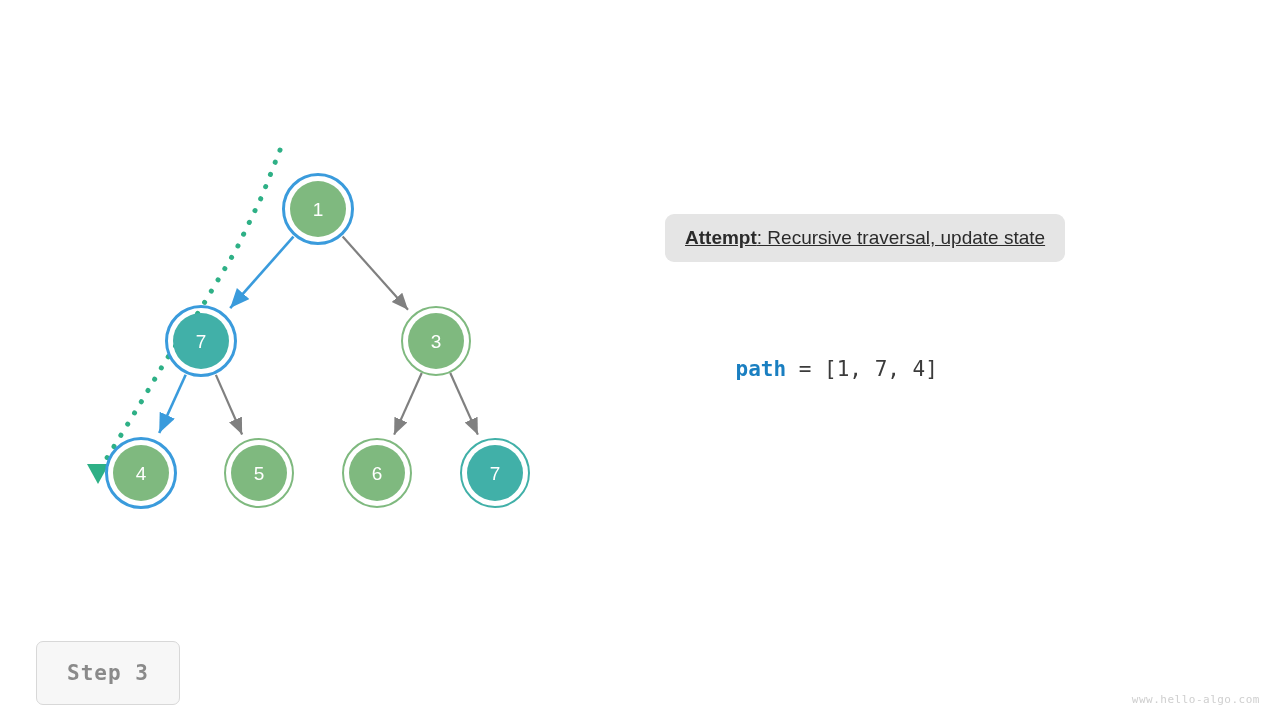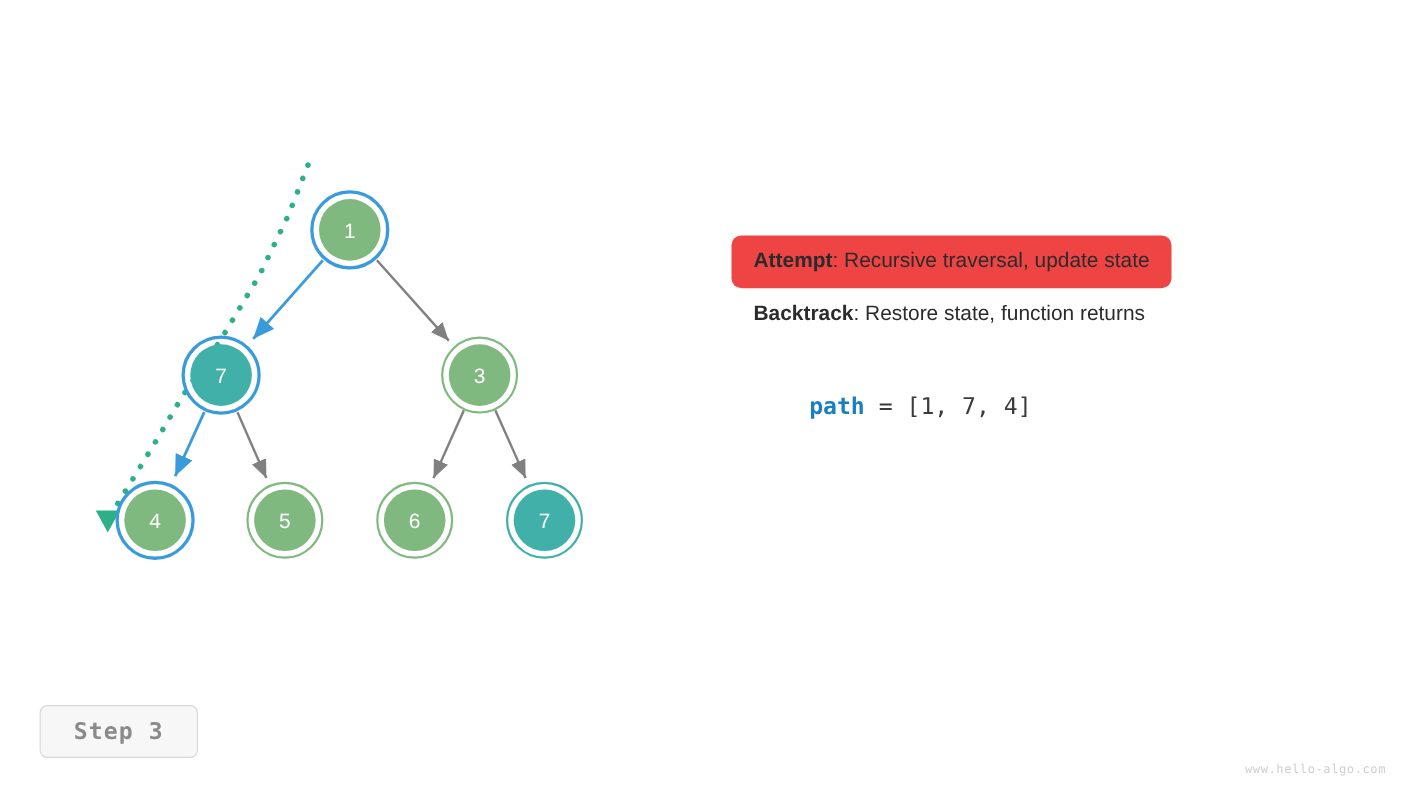--- a/index.html
+++ b/index.html
@@ -30,25 +30,26 @@
     top: 214px;
     width: 500px;
   }
   .info-line {
     font-size: 19px;
     color: #2b2b2b;
     line-height: 1.35;
     white-space: nowrap;
   }
   .info-line.highlight {
-    background: #ef4444;
+    background: #e5e5e5;
     border-radius: 9px;
     padding: 11px 20px;
     display: inline-block;
     margin-left: -20px;
+    text-decoration: underline;
   }
   .info-line.plain {
     padding: 11px 0 11px 0;
     display: block;
   }
   .info-line b {
     font-weight: bold;
   }
 
   .code-line {
@@ -77,21 +78,21 @@
     color: #2e9688;
     font-weight: bold;
   }
 
   
   .step-button {
     position: absolute;
     left: 36px;
     top: 641px;
     width: 144px;
-    height: 48px;
+    height: 64px;
     box-sizing: border-box;
     background: #f7f7f7;
     border: 1px solid #d8d8d8;
     border-radius: 7px;
     display: flex;
     align-items: center;
     justify-content: center;
     font-family: "DejaVu Sans Mono", "Liberation Mono", monospace;
     font-size: 21px;
     font-weight: bold;
@@ -181,23 +182,20 @@
       </g>
     </g>
 </svg>
 
 <div class="info-panel">
 
   <div class="info-line highlight">
     <b>Attempt</b><span>: Recursive traversal, update state</span>
   </div>
 
-  <div class="info-line plain">
-    <b>Backtrack</b><span>: Restore state, function returns</span>
-  </div>
 
   <div class="code-line path-line">
     <span class="var-path">path</span><span> = [1, 7, 4]</span>
   </div>
 
 
 </div>
 
 <div class="step-button">Step 3</div>
 

